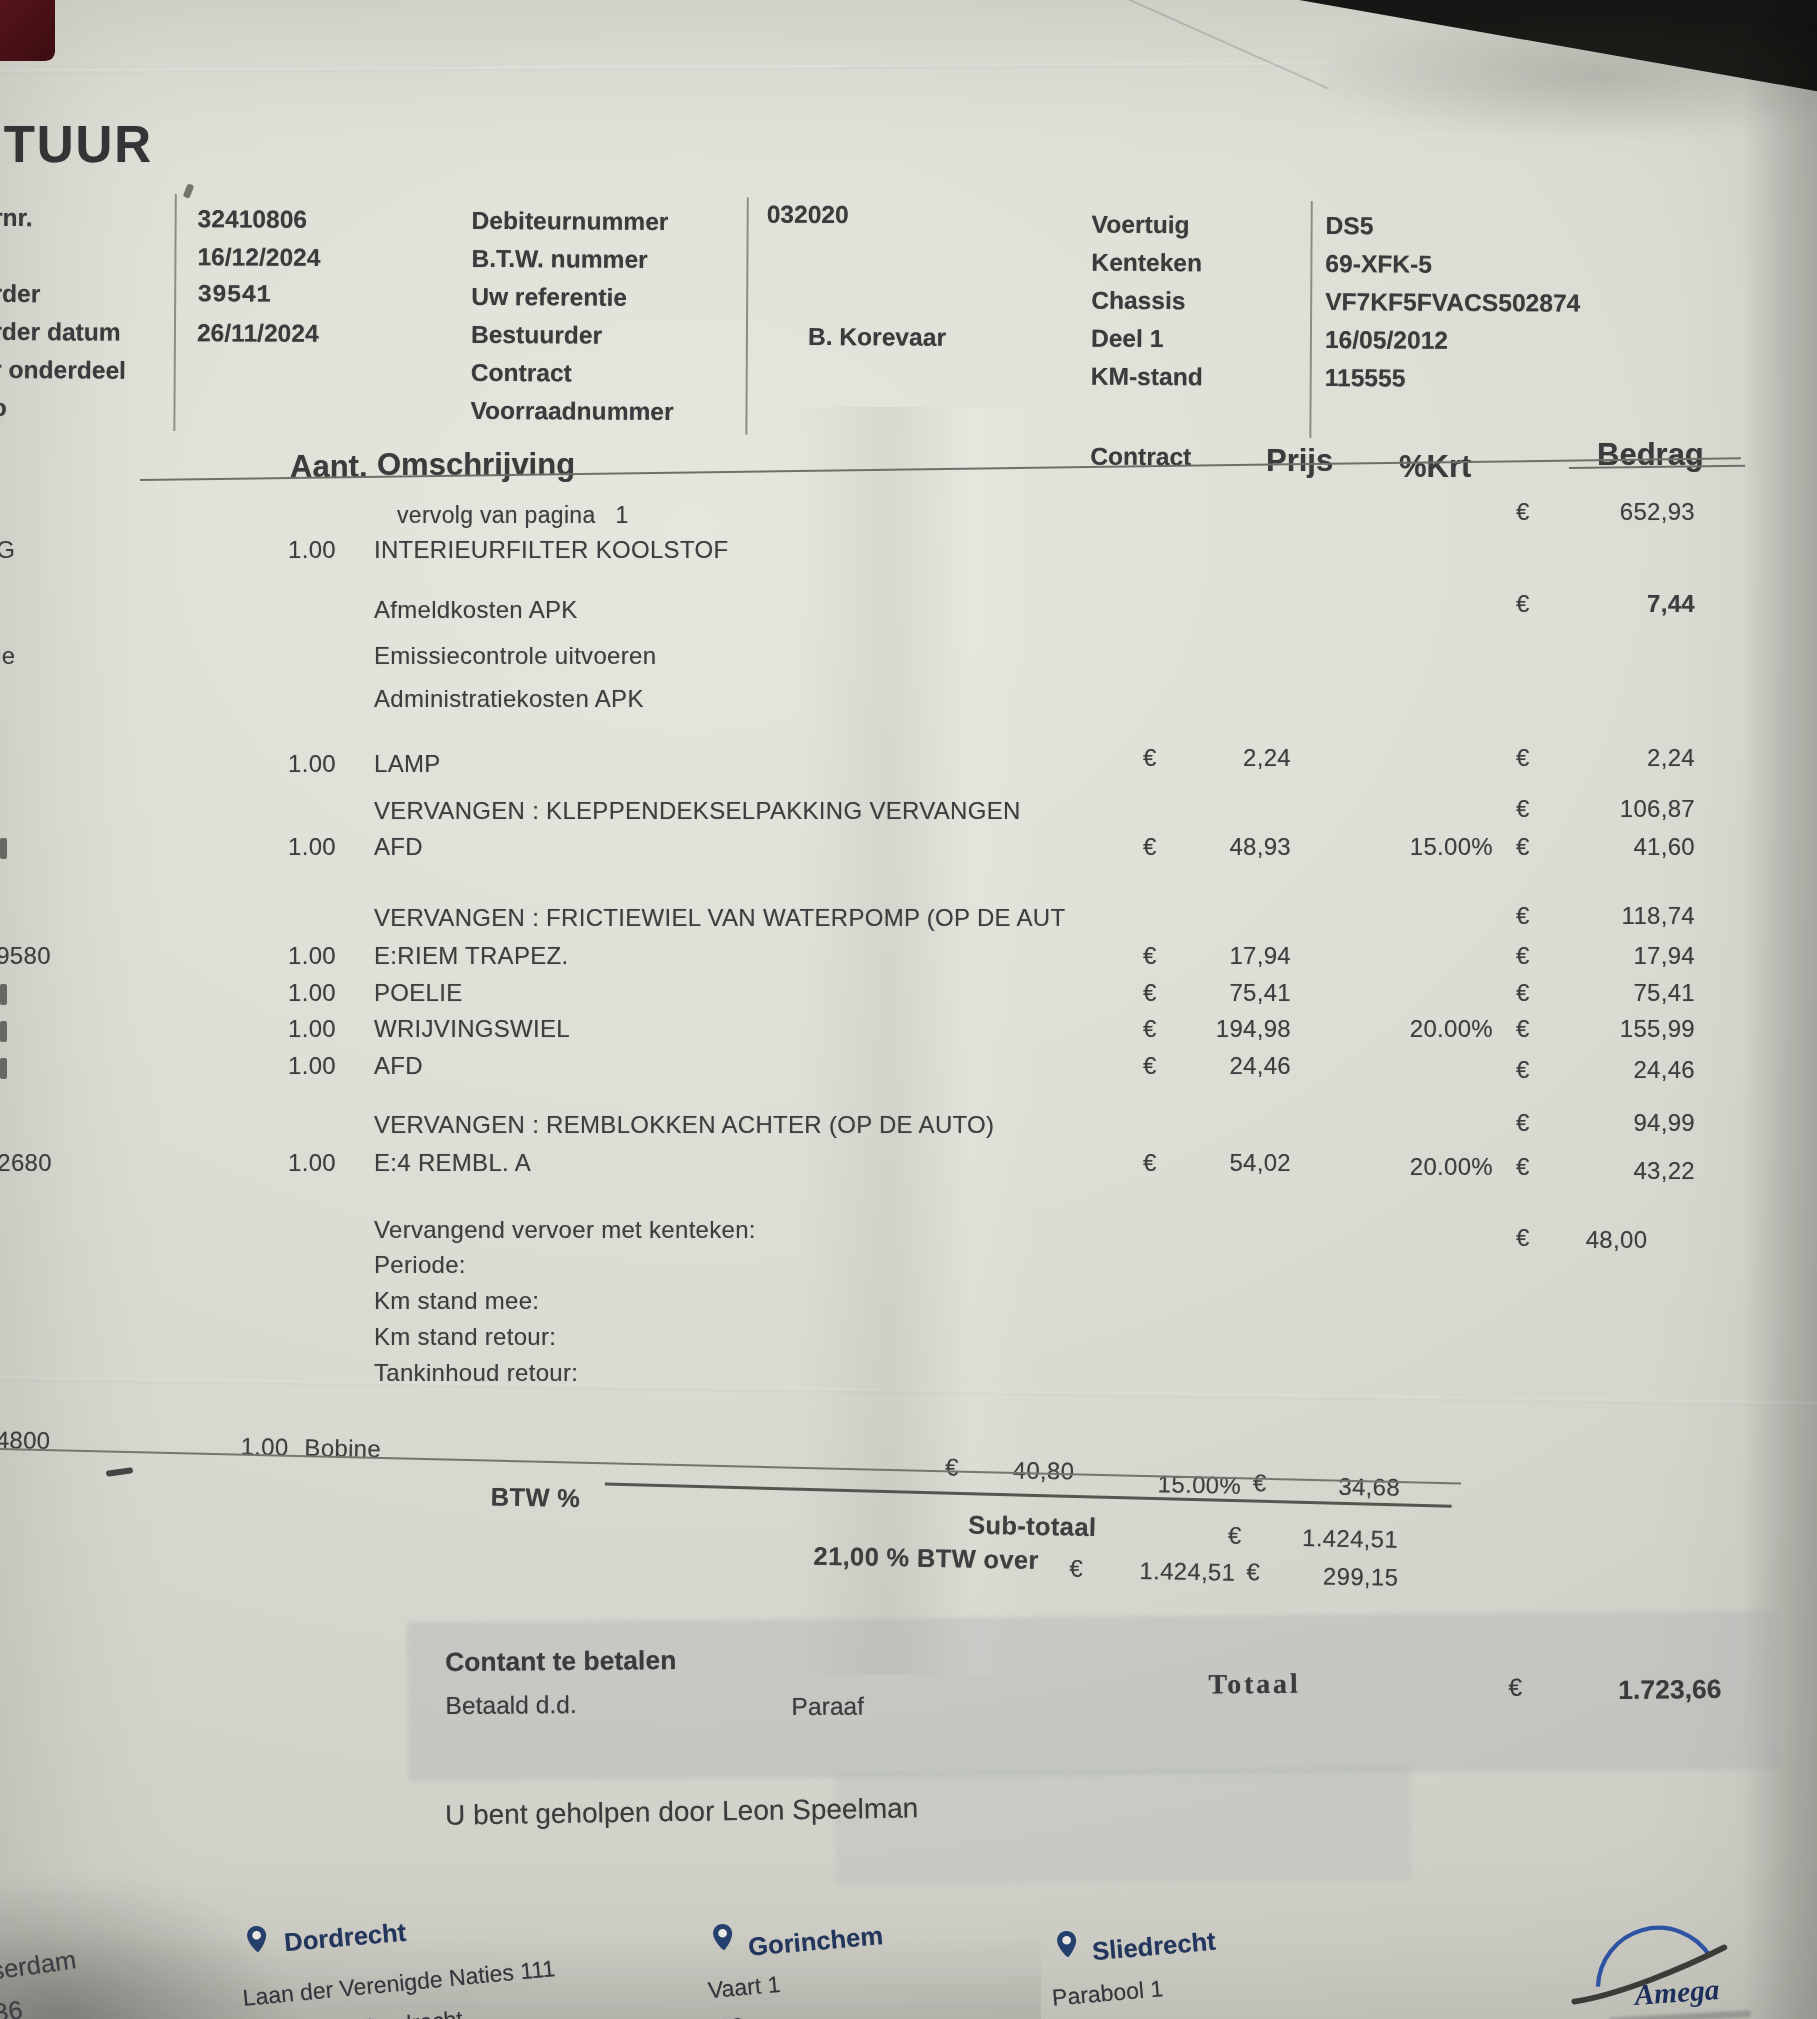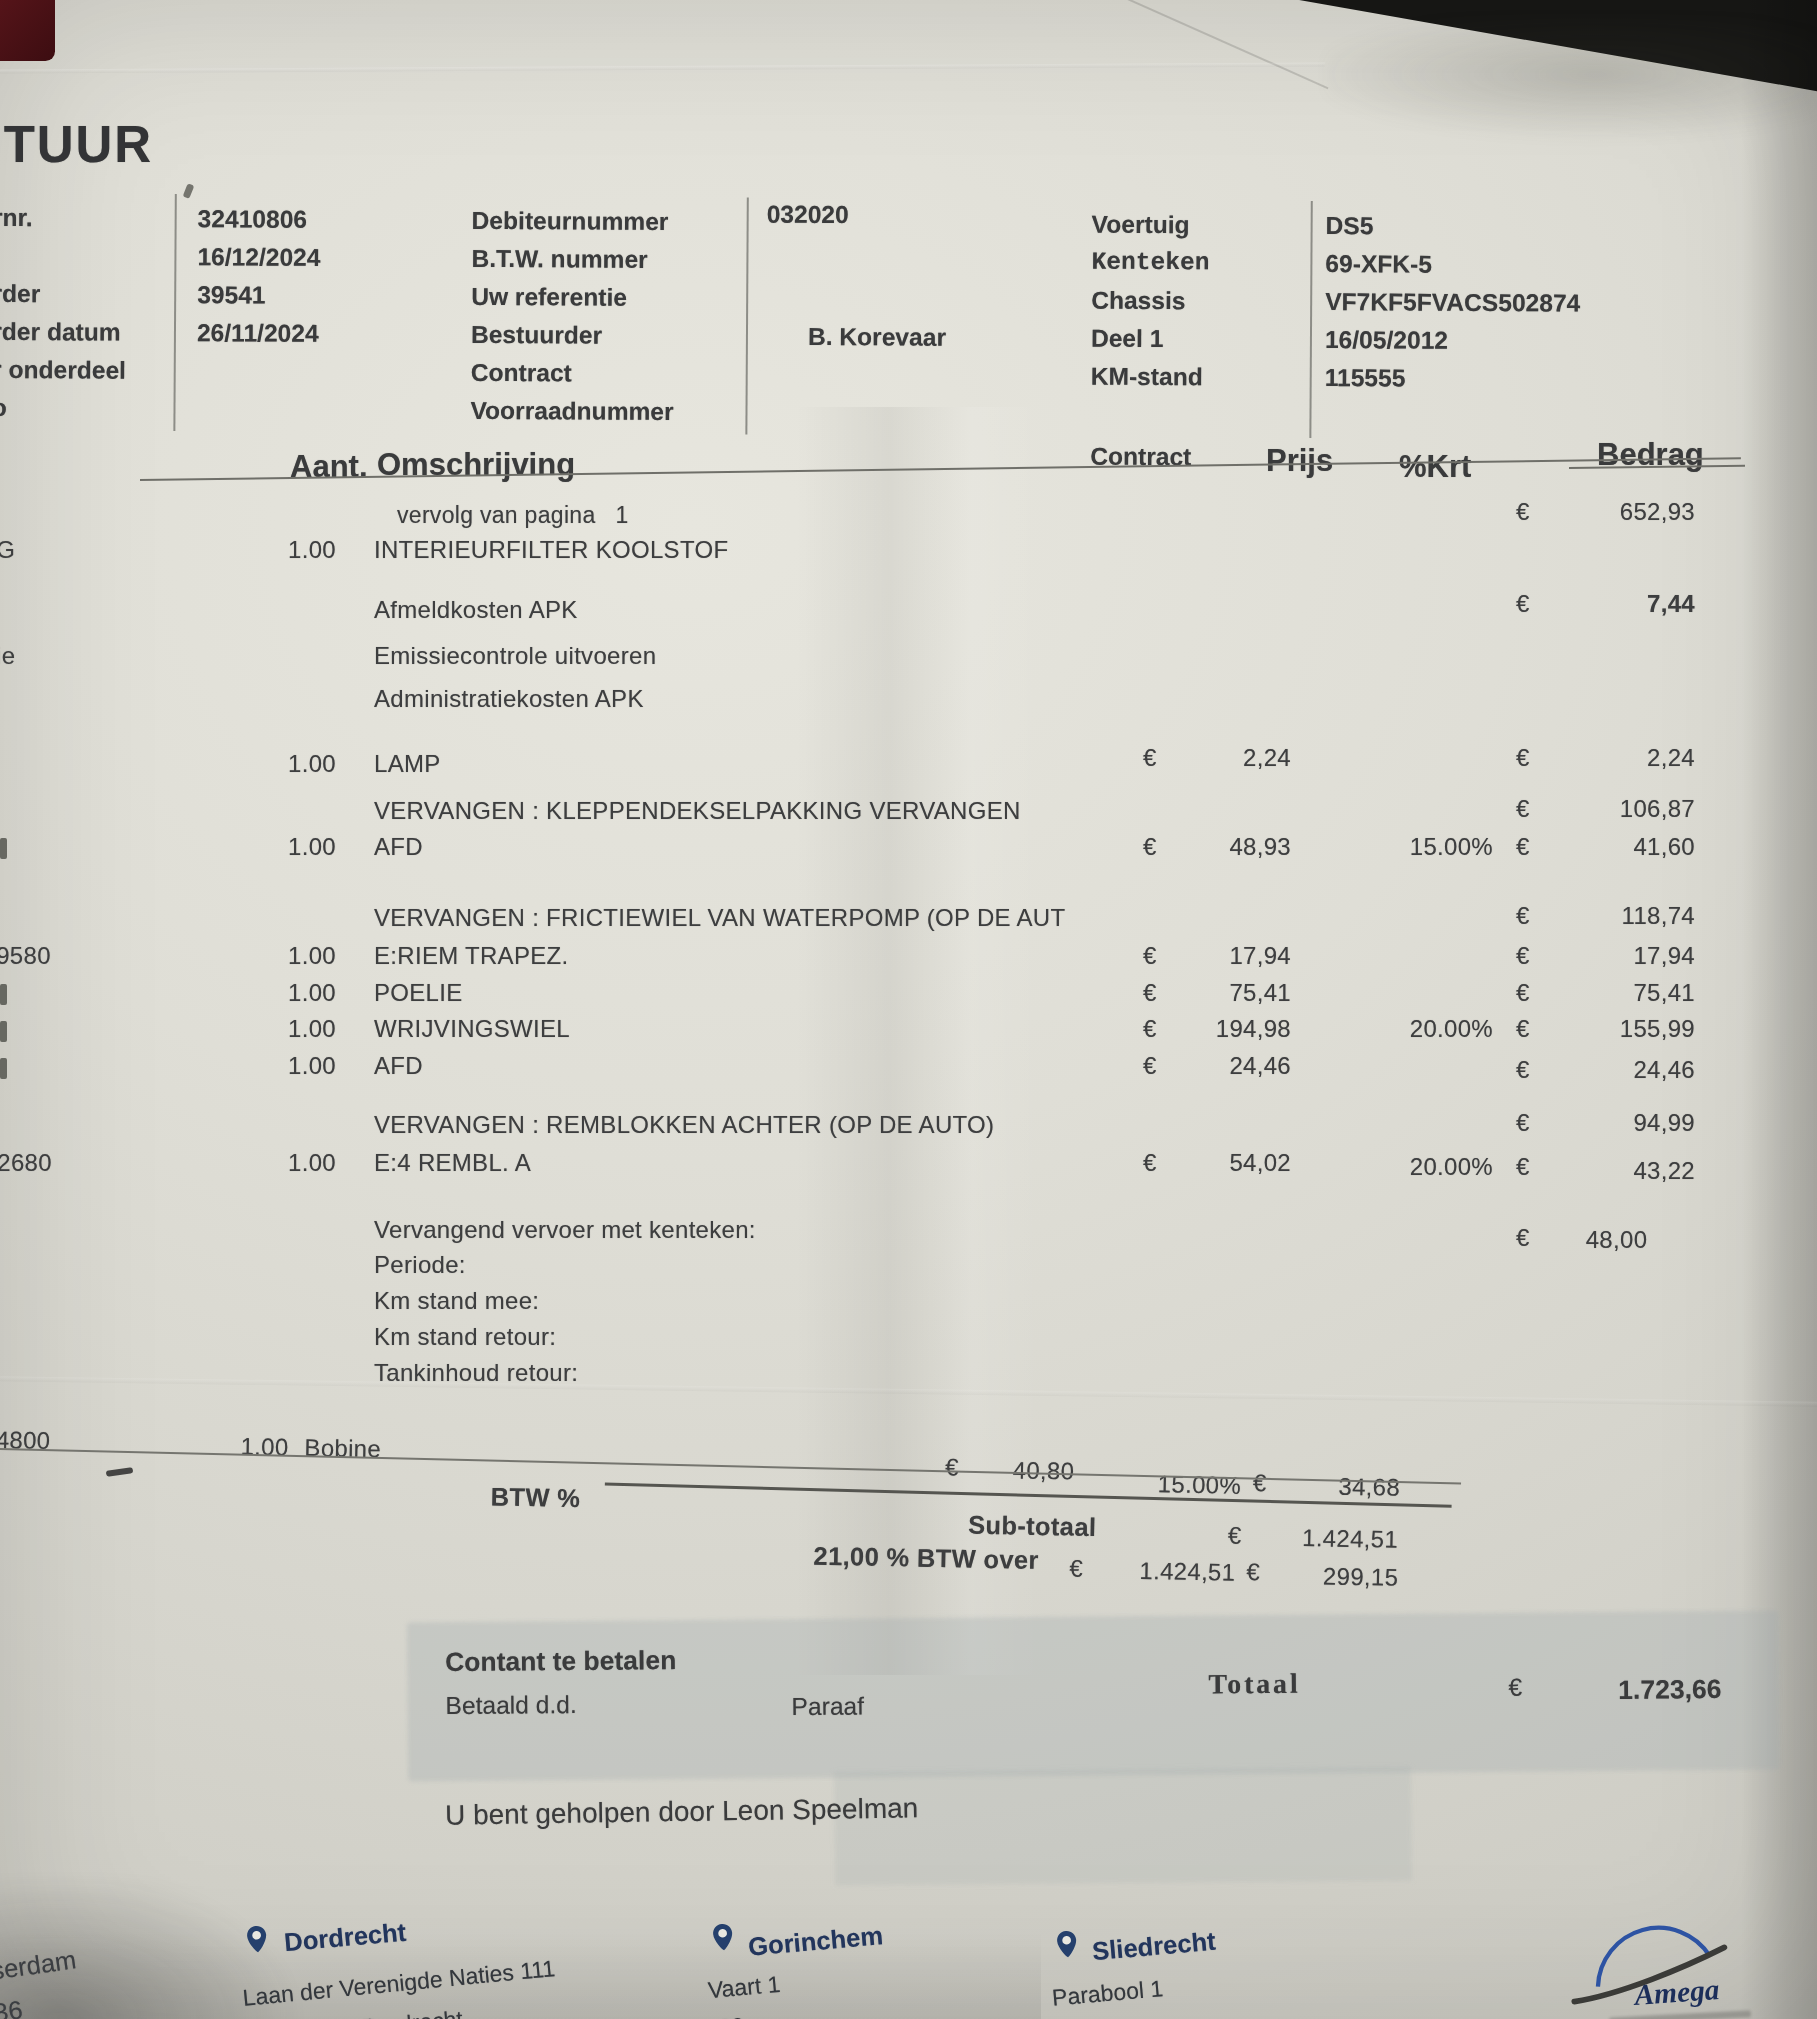--- a/index.html
+++ b/index.html
@@ -82,35 +82,35 @@
   <div class="vline" style="left:1312px;top:193px;height:237px;"></div>
 
   <div class="abs txt meta-label" style="left:-5.7px;top:204px;">rnr.</div>
   <div class="abs txt meta-label" style="left:-5.7px;top:280px;">rder</div>
   <div class="abs txt meta-label" style="left:-5.7px;top:318px;">rder datum</div>
   <div class="abs txt meta-label" style="left:-5.7px;top:356px;">r onderdeel</div>
   <div class="abs txt meta-label" style="left:-5.7px;top:394px;">o</div>
 
   <div class="abs txt meta-value" style="left:199px;top:204px;">32410806</div>
   <div class="abs txt meta-value" style="left:199px;top:242px;">16/12/2024</div>
-  <div class="abs txt meta-value" style="left:199px;top:280px;">39541</div>
+  <div class="abs txt meta-value" style="left:199px;top:280px;font-family:Liberation Mono, monospace;">39541</div>
   <div class="abs txt meta-value" style="left:199px;top:318px;">26/11/2024</div>
 
   <div class="abs txt meta-label" style="left:473px;top:204px;">Debiteurnummer</div>
   <div class="abs txt meta-label" style="left:473px;top:242px;">B.T.W. nummer</div>
   <div class="abs txt meta-label" style="left:473px;top:280px;">Uw referentie</div>
   <div class="abs txt meta-label" style="left:473px;top:318px;">Bestuurder</div>
   <div class="abs txt meta-label" style="left:473px;top:356px;">Contract</div>
   <div class="abs txt meta-label" style="left:473px;top:394px;">Voorraadnummer</div>
 
   <div class="abs txt meta-value" style="left:768px;top:196px;text-align:center;">032020</div>
   <div class="abs txt meta-value" style="left:810px;top:318px;">B. Korevaar</div>
 
   <div class="abs txt meta-label" style="left:1093px;top:204px;">Voertuig</div>
-  <div class="abs txt meta-label" style="left:1093px;top:242px;font-family:Liberation Mono, monospace;">Kenteken</div>
+  <div class="abs txt meta-label" style="left:1093px;top:242px;">Kenteken</div>
   <div class="abs txt meta-label" style="left:1093px;top:280px;">Chassis</div>
   <div class="abs txt meta-label" style="left:1093px;top:318px;">Deel 1</div>
   <div class="abs txt meta-label" style="left:1093px;top:356px;">KM-stand</div>
   <div class="abs txt meta-label" style="left:1093px;top:394px;margin-top:42px;">Contract</div>
 
   <div class="abs txt meta-value" style="left:1327px;top:204px;">DS5</div>
   <div class="abs txt meta-value" style="left:1327px;top:242px;">69-XFK-5</div>
   <div class="abs txt meta-value" style="left:1327px;top:280px;">VF7KF5FVACS502874</div>
   <div class="abs txt meta-value" style="left:1327px;top:318px;">16/05/2012</div>
   <div class="abs txt meta-value" style="left:1327px;top:356px;">115555</div>

